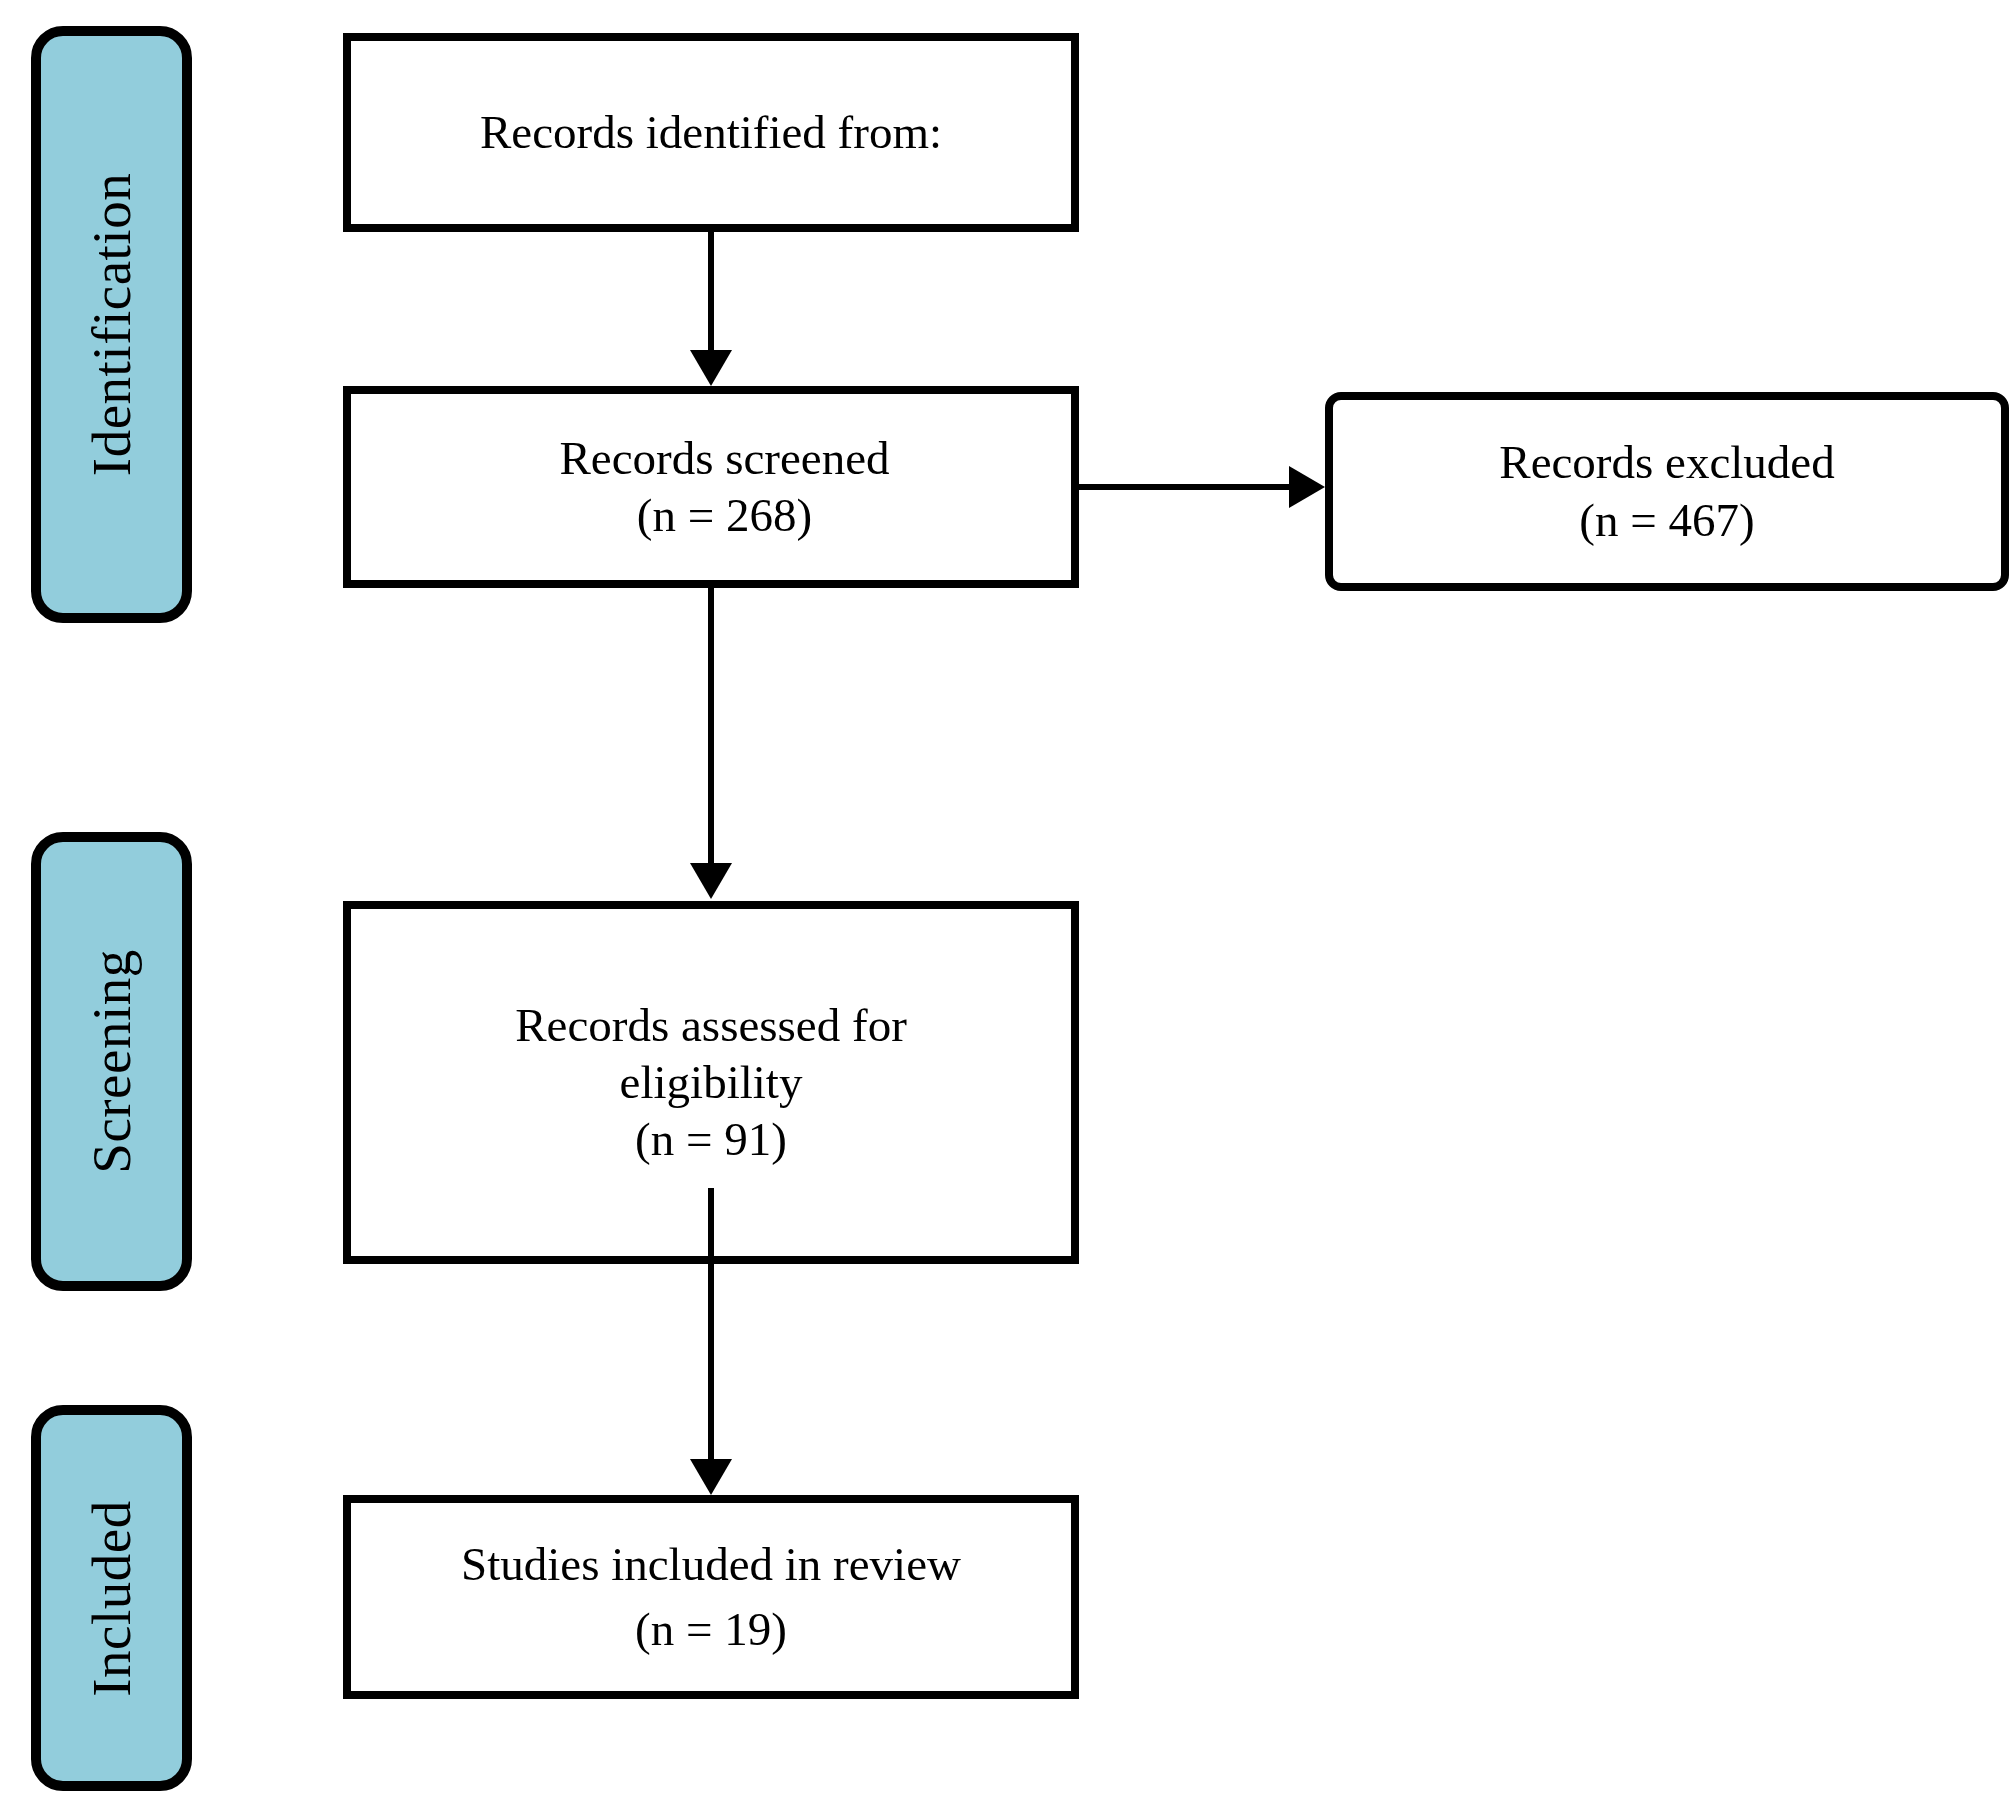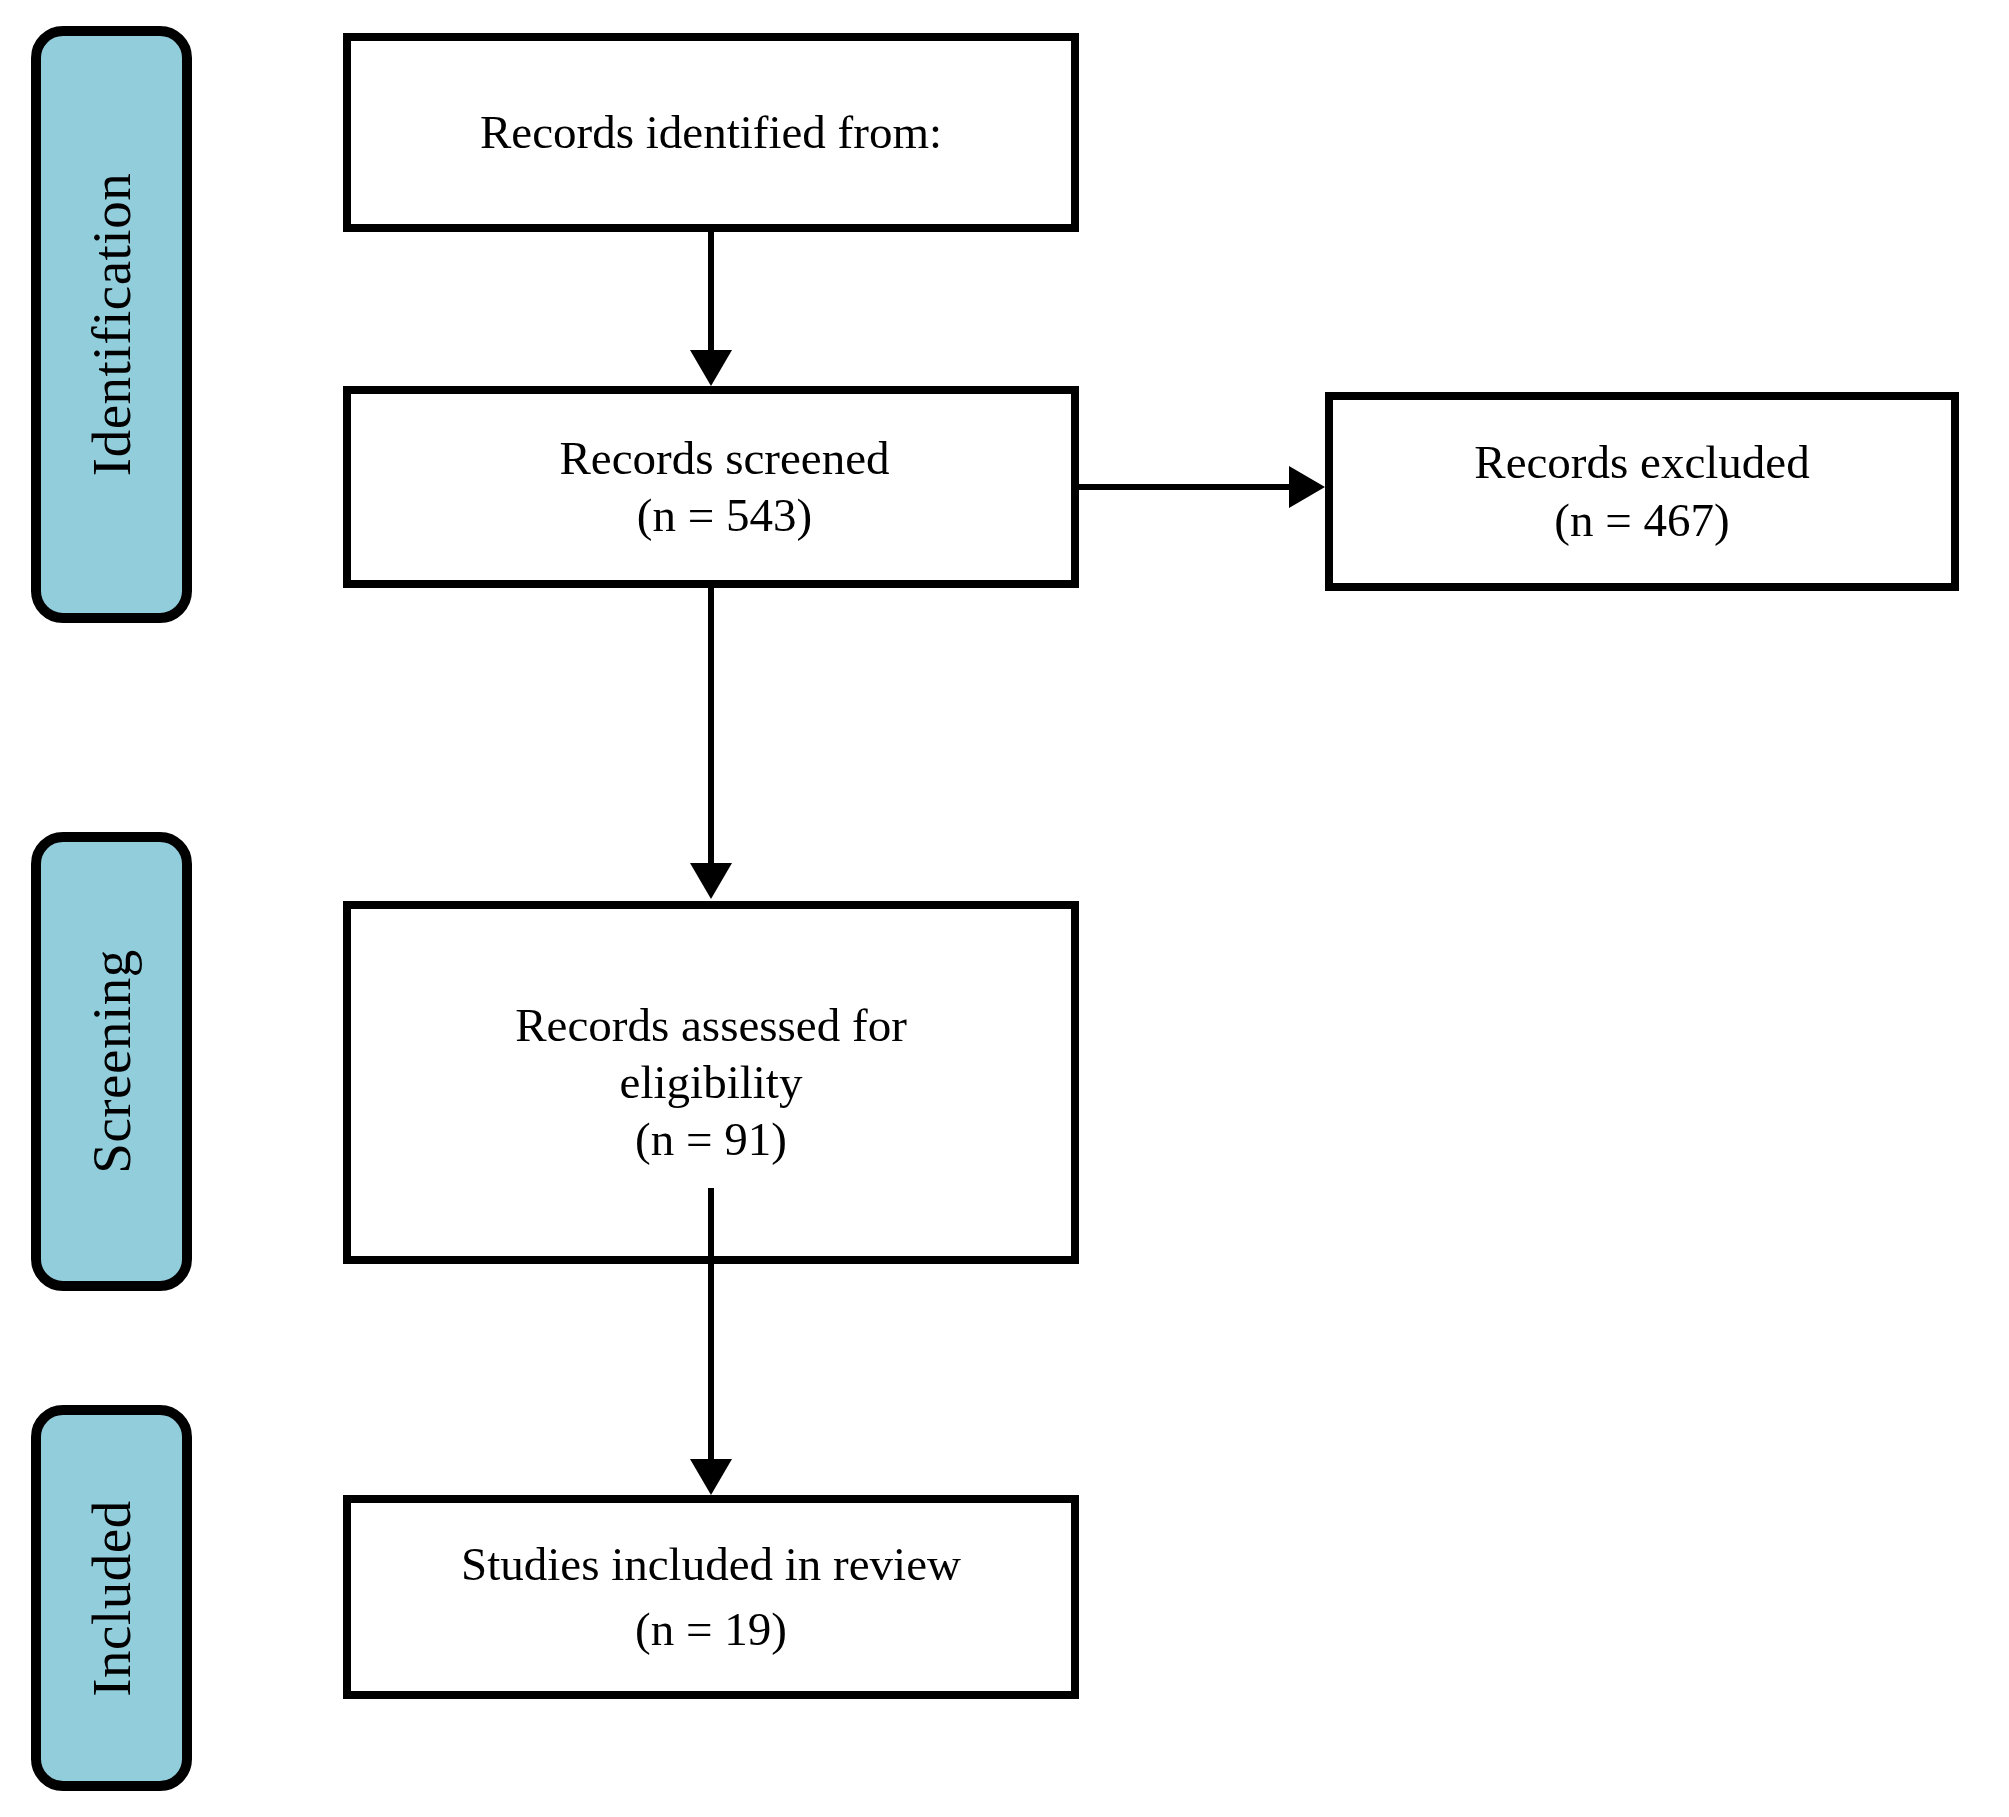--- a/index.html
+++ b/index.html
@@ -103,27 +103,27 @@
 
   <div class="flow-box" style="left:343px; top:33px; width:736px; height:199px;">
     <div class="flow-line">Records identified from:</div>
   </div>
 
   <div class="v-connector" style="left:708px; top:231px; height:122px;"></div>
   <div class="v-arrowhead" style="left:690px; top:350px;"></div>
 
   <div class="flow-box" style="left:343px; top:386px; width:736px; height:202px;padding-left:27px;">
     <div class="flow-line">Records screened</div>
-    <div class="flow-line">(n = 543)</div>
+    <div class="flow-line">(n = 268)</div>
   </div>
 
   <div class="h-connector" style="left:1079px; top:484px; width:214px;"></div>
   <div class="h-arrowhead" style="left:1289px; top:466px;"></div>
 
-  <div class="flow-box" style="left:1325px; top:392px; width:634px; height:199px;">
+  <div class="flow-box" style="left:1325px; top:392px; width:684px; height:199px;border-radius:16px;">
     <div class="flow-line">Records excluded</div>
     <div class="flow-line">(n = 467)</div>
   </div>
 
   <div class="v-connector" style="left:708px; top:588px; height:277px;"></div>
   <div class="v-arrowhead" style="left:690px; top:863px;"></div>
 
   <div class="flow-box" style="left:343px; top:901px; width:736px; height:363px;">
     <div class="flow-line">Records assessed for</div>
     <div class="flow-line">eligibility</div>

